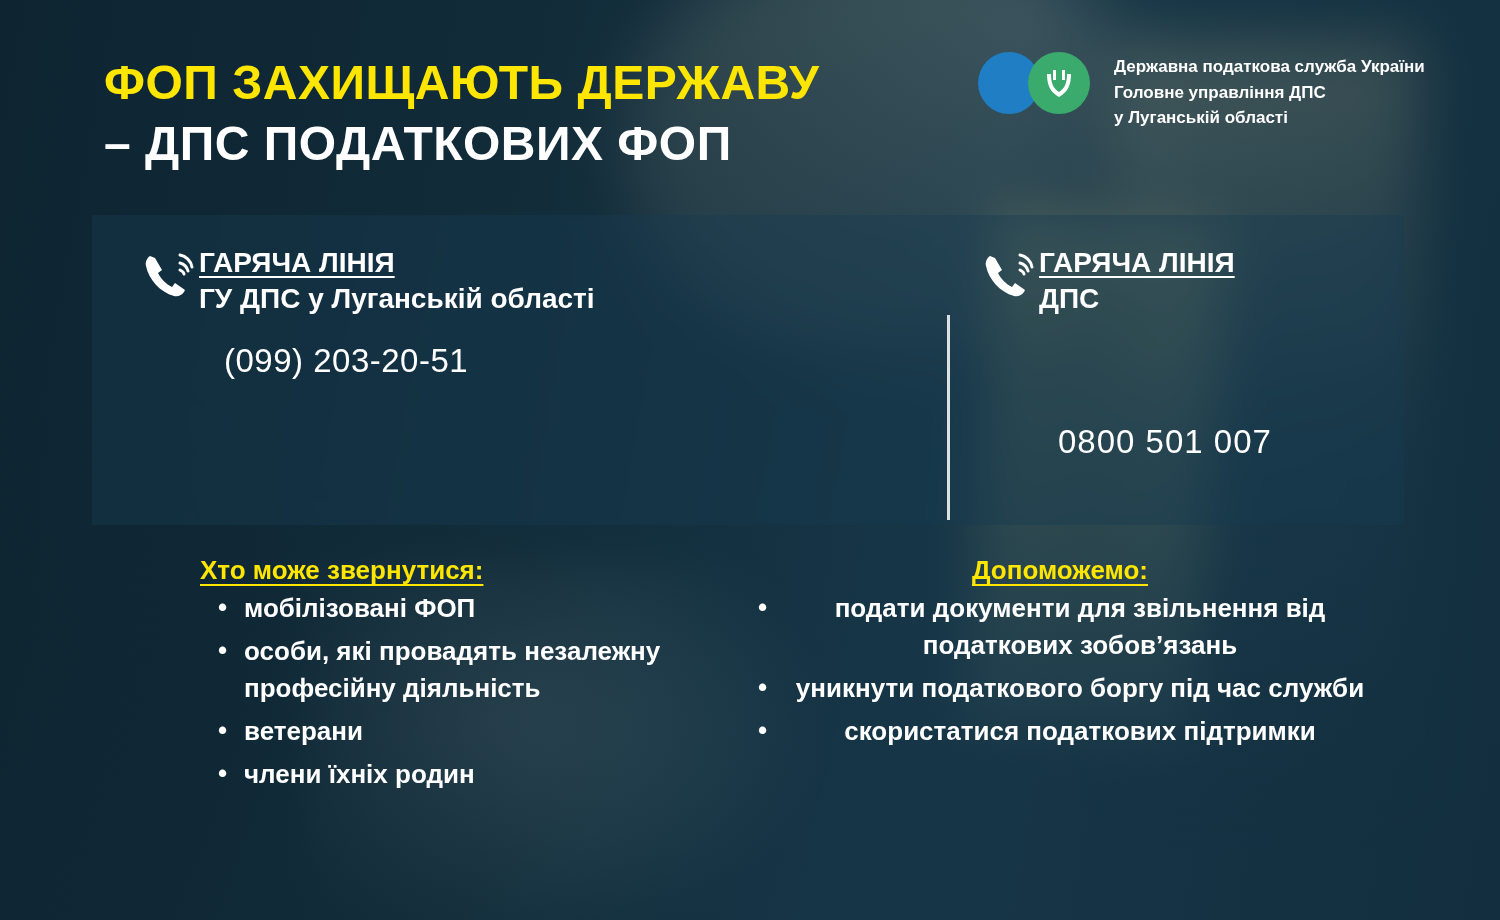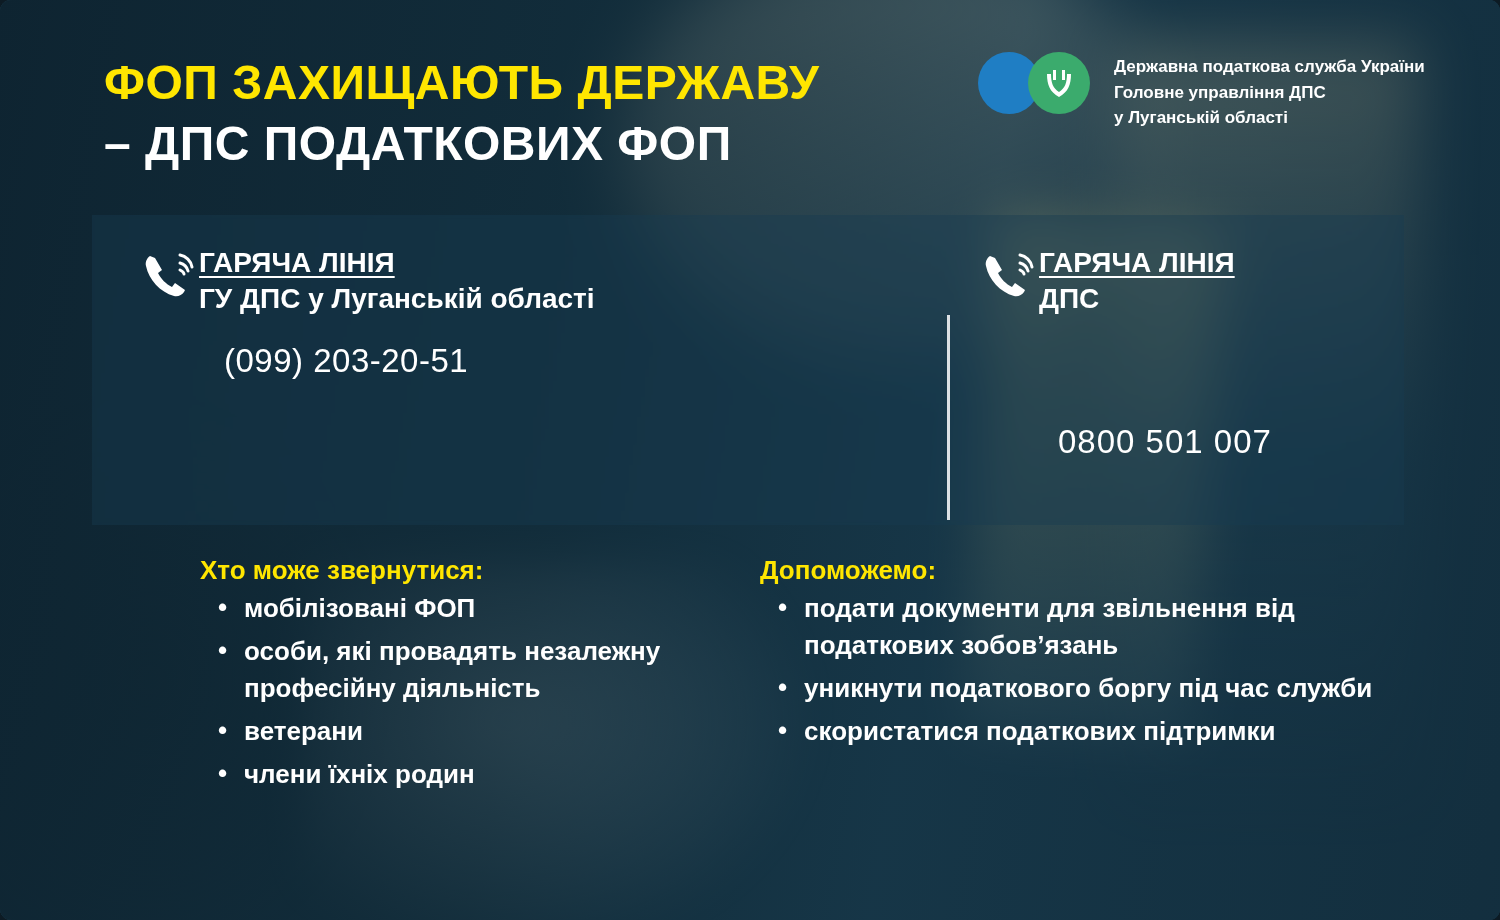--- a/index.html
+++ b/index.html
@@ -8,21 +8,20 @@
     background: #0d1b24;
   }
   .poster {
     position: relative;
     width: 1500px;
     height: 920px;
     overflow: hidden;
     font-family: "Liberation Sans", sans-serif;
     color: #ffffff;
     background: #14303f;
-    border-radius: 11px;
   }
 
   
   .bg {
     position: absolute;
     inset: 0;
     background:
       radial-gradient(circle at 72% 10%, rgba(245,238,210,0.55) 0%, rgba(245,238,210,0.0) 26%),
       radial-gradient(circle at 88% 46%, rgba(210,200,150,0.30) 0%, rgba(210,200,150,0) 34%),
       radial-gradient(circle at 40% 88%, rgba(120,150,160,0.35) 0%, rgba(40,70,85,0) 45%),
@@ -209,26 +208,27 @@
     color: #ffffff;
     letter-spacing: 1px;
   }
 
   
   .col {
     position: absolute;
     top: 555px;
   }
   .col-left { left: 200px; width: 500px; }
-  .col-right { left: 760px; width: 640px; }
+  .col-right { left: 740px; width: 640px; text-align: center; }
 
   .col-title {
     color: #ffe600;
     font-size: 26px;
     font-weight: bold;
+    text-decoration: underline;
     text-underline-offset: 5px;
   }
   ul.bullets {
     margin: 4px;
     padding-left: 40px;
     list-style: none;
   }
   ul.bullets li {
     position: relative;
     font-size: 26px;

